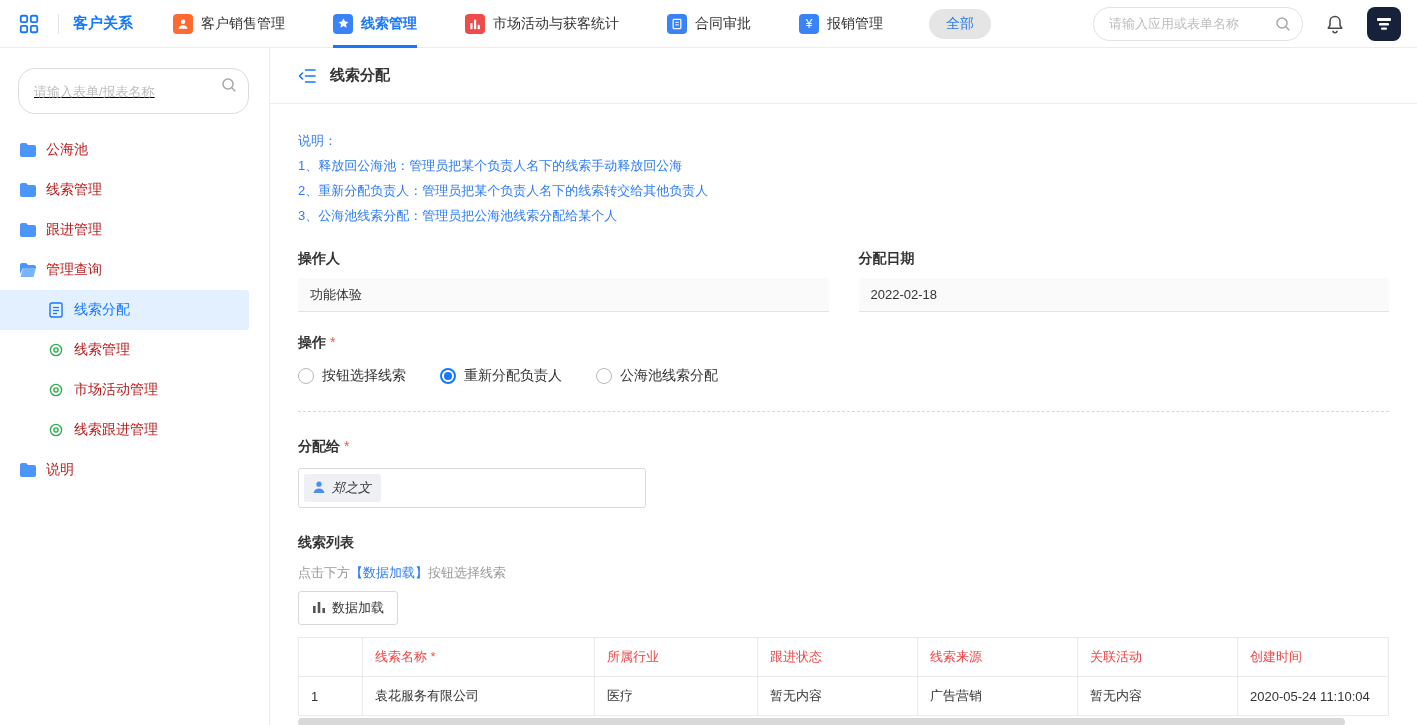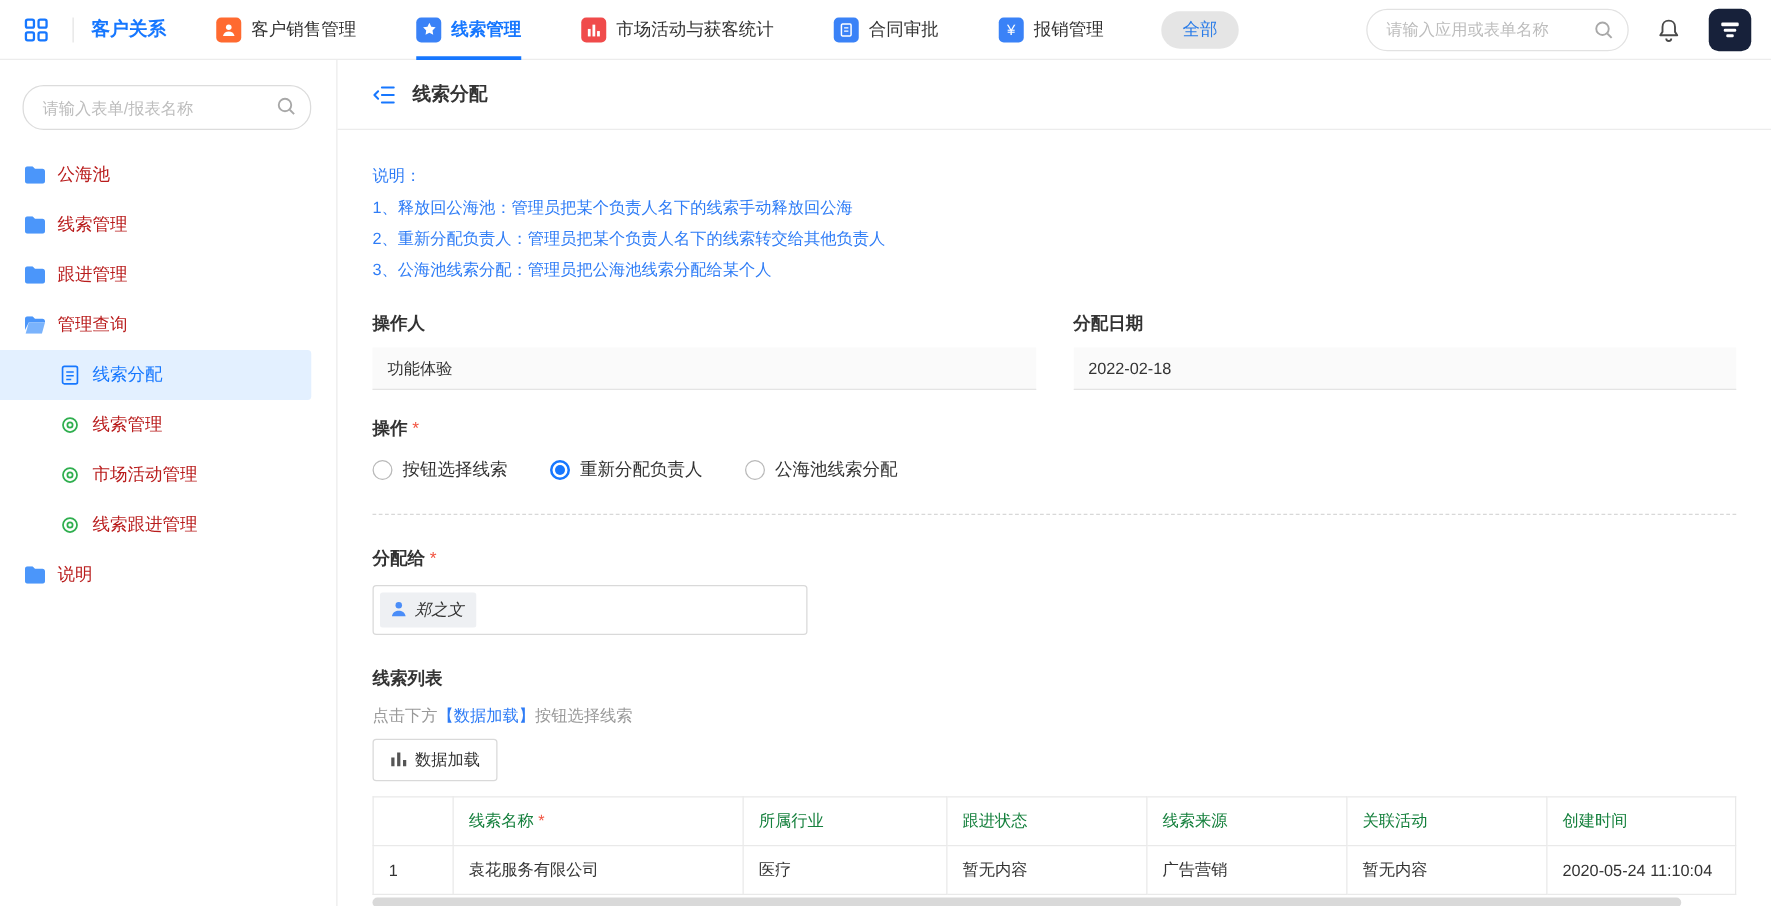--- a/index.html
+++ b/index.html
@@ -27,21 +27,21 @@
   .nav-search .mag { position:absolute; right:12px; top:9px; }
   .bell { margin:0 22px; cursor:pointer; display:flex; }
   .avatar { width:34px; height:34px; border-radius:8px; background:#17213a; display:flex; align-items:center; justify-content:center; cursor:pointer; }
 
   
   .body { flex:1; display:flex; min-height:0; }
 
   
   .sidebar { width:270px; flex:0 0 270px; border-right:1px solid #ececec; padding-top:20px; overflow:hidden; }
   .side-search { position:relative; margin:0 20px 16px 18px; }
-  .side-search input { width:100%; height:36px; border:1px solid #dcdcdc; border-radius:17px; padding:0 34px 0 15px; font-size:13px; outline:none; font-family:inherit; }
+  .side-search input { width:100%; height:46px; border:1px solid #dcdcdc; border-radius:17px; padding:0 34px 0 15px; font-size:13px; outline:none; font-family:inherit;text-decoration:underline; }
   .side-search input::placeholder { color:#bdbdbd; }
   .side-search .mag { position:absolute; right:12px; top:9px; }
   .tree-item { height:40px; display:flex; align-items:center; gap:10px; padding-left:20px; font-size:14px; color:#b91c1c; cursor:pointer; }
   .tree-item.sub { padding-left:48px; }
   .tree-item.selected { background:#e3f0ff; color:#1677ff; margin-right:20px; border-radius:0 3px 3px 0; }
   .tree-item .ticon { display:flex; width:16px; justify-content:center; flex:0 0 16px; }
 
   
   .main { flex:1; display:flex; flex-direction:column; min-width:0; }
   .main-header { height:56px; flex:0 0 56px; display:flex; align-items:center; padding-left:28px; border-bottom:1px solid #ececec; }
@@ -69,21 +69,21 @@
   .assign-box { margin-top:12px; width:348px; height:40px; border:1px solid #d9d9d9; border-radius:3px; display:flex; align-items:center; padding:0 5px; cursor:pointer; }
   .assign-tag { background:#eef0f3; border-radius:2px; display:inline-flex; align-items:center; gap:6px; padding:5px 10px 5px 8px; font-size:13px; color:#333;font-style:italic; }
 
   .leads-section { margin-top:26px; }
   .hint { margin-top:12px; font-size:13px; color:#999; }
   .hint .link { color:#2e7cf6; cursor:pointer; }
   .load-btn { margin-top:9px; display:inline-flex; align-items:center; gap:6px; border:1px solid #d9d9d9; background:#fff; border-radius:3px; padding:7px 13px; font-size:13px; color:#333; cursor:pointer; font-family:inherit; }
 
   table.leads { width:100%; border-collapse:collapse; margin-top:12px; table-layout:fixed; }
   table.leads th, table.leads td { border:1px solid #e9e9e9; font-size:13px; font-weight:normal; text-align:left; padding:10px 12px; color:#333; white-space:nowrap; overflow:hidden; }
-  table.leads th { color:#15803d; }
+  table.leads th { color:#ef4444; }
   td.center, th.center { text-align:center; }
   .placeholder { color:#c3c7cd; }
   .hscroll { height:8px; margin-top:2px; }
   .hscroll .thumb { height:8px; width:96%; background:#d9d9d9; border-radius:4px; cursor:pointer; }
 </style>
 </head>
 <body>
 
 <div class="app">
 

